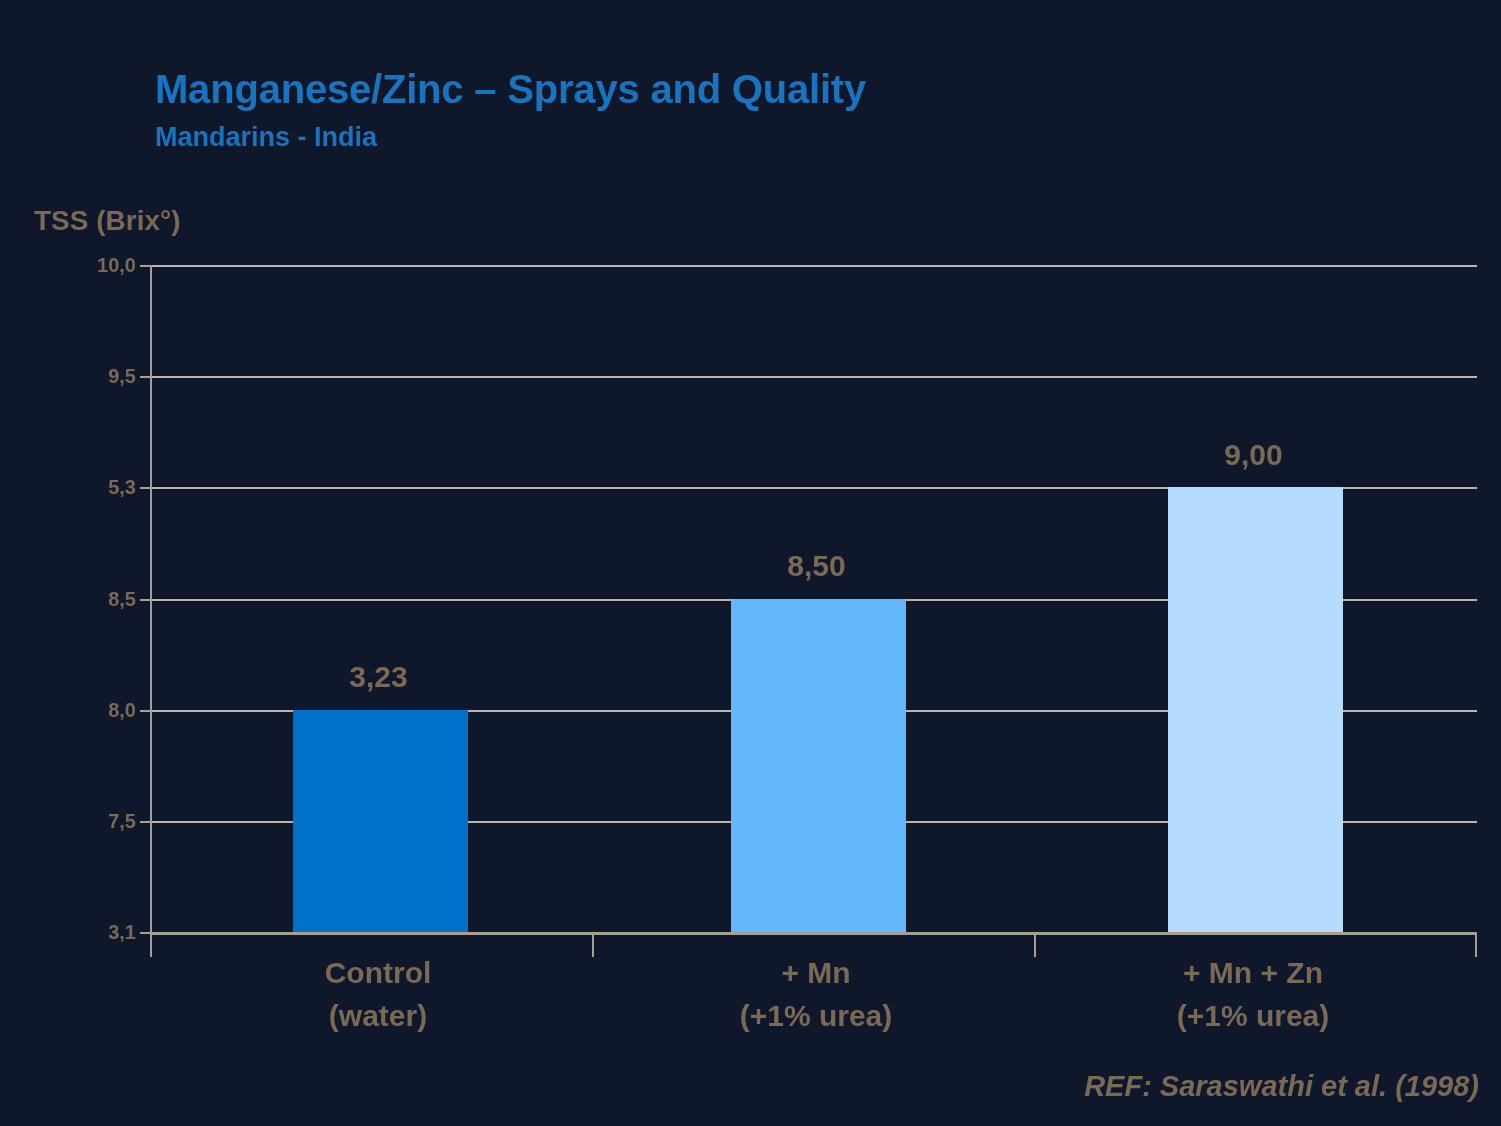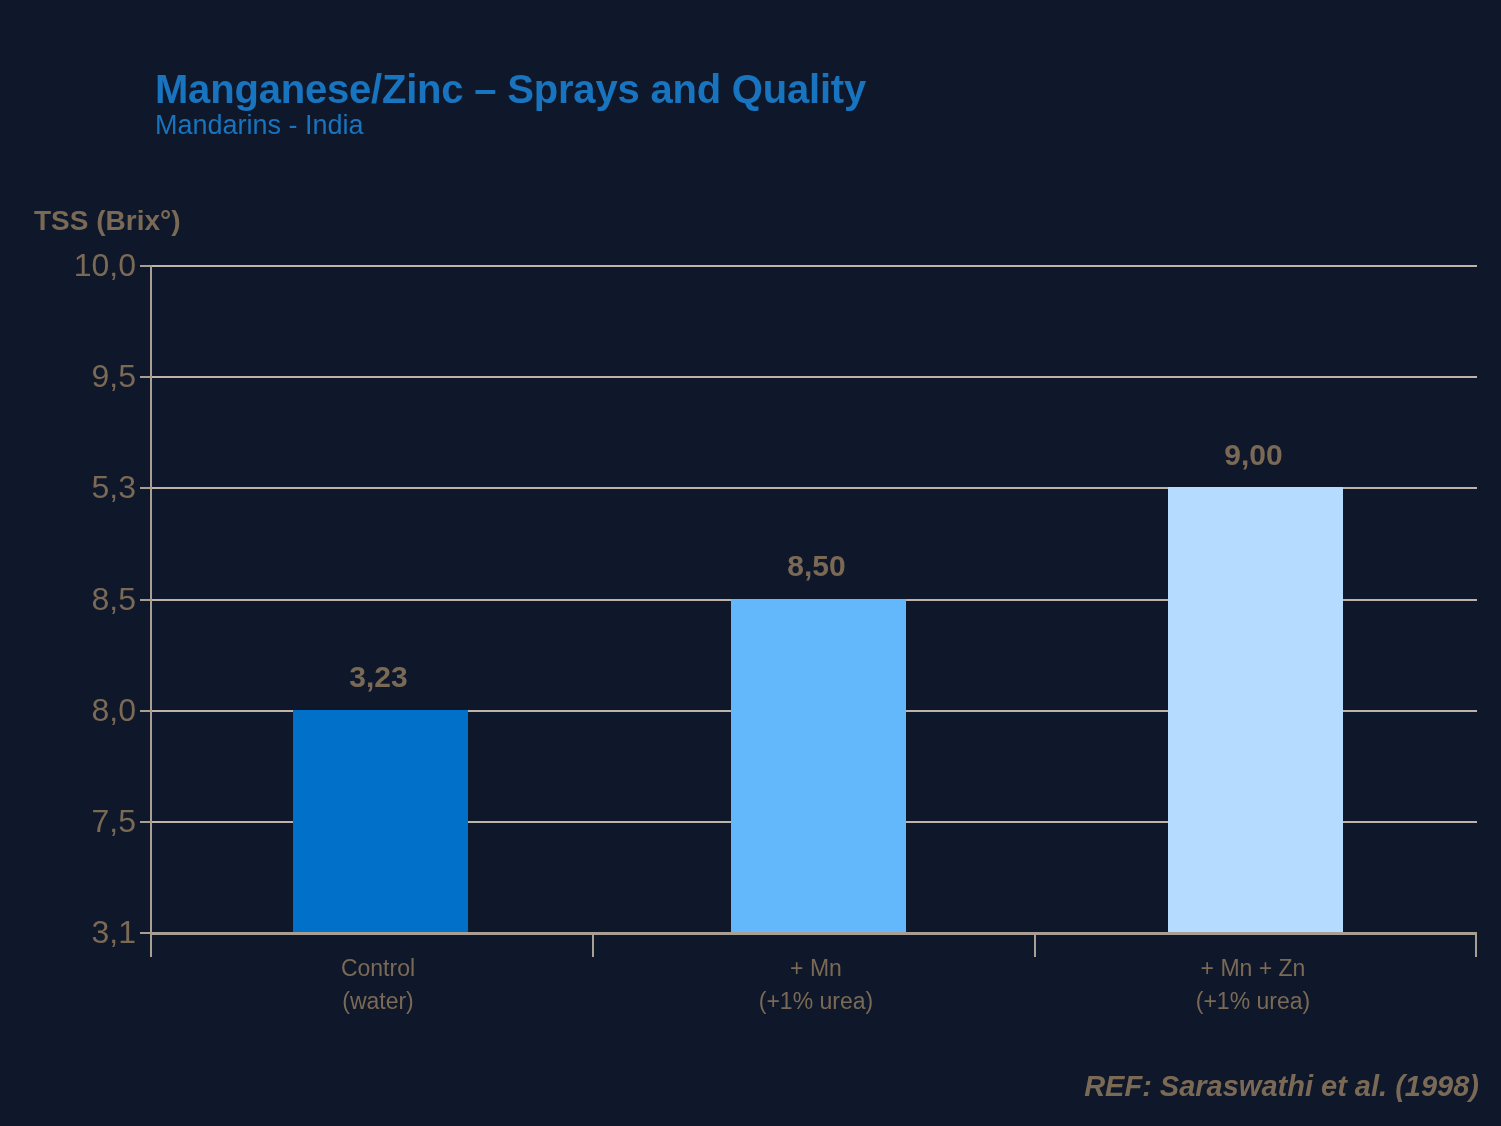--- a/index.html
+++ b/index.html
@@ -33,24 +33,24 @@
   #chart-title {
     font-size: 40px;
     font-weight: bold;
     color: #1874BE;
     line-height: 1.05;
     letter-spacing: -0.2px;
     white-space: nowrap;
   }
   #chart-subtitle {
     font-size: 27px;
-    font-weight: normal;
+    font-weight: bold;
     color: #1874BE;
     line-height: 1.15;
-    margin-top: 0;
+    margin-top: 12px;
     white-space: nowrap;
   }
 
   
   #y-axis-title {
     position: absolute;
     left: 34px;
     top: 205px;
     font-size: 28px;
     font-weight: bold;
@@ -94,22 +94,22 @@
     height: 0;
     border-top: 2px solid #A89E94;
     left: -12px;
   }
 
   .ytick-label {
     position: absolute;
     right: 0;
     width: 110px;
     text-align: right;
-    font-size: 32px;
-    font-weight: normal;
+    font-size: 20px;
+    font-weight: bold;
     color: #7A6A55;
     transform: translateY(-50%);
   }
   #ytick-labels {
     position: absolute;
     left: 18px;
     top: 265px;
     width: 118px;
     height: 667px;
   }
@@ -132,22 +132,22 @@
     text-align: center;
     font-size: 30px;
     font-weight: bold;
     color: #7A6A55;
     white-space: nowrap;
   }
 
   .cat-label {
     position: absolute;
     text-align: center;
-    font-size: 23px;
-    font-weight: normal;
+    font-size: 30px;
+    font-weight: bold;
     color: #7A6A55;
     line-height: 1.42;
   }
   .cat-label .l1 { display: block; }
   .cat-label .l2 { display: block; }
 
   #footer-ref {
     position: absolute;
     right: 22px;
     top: 1070px;

